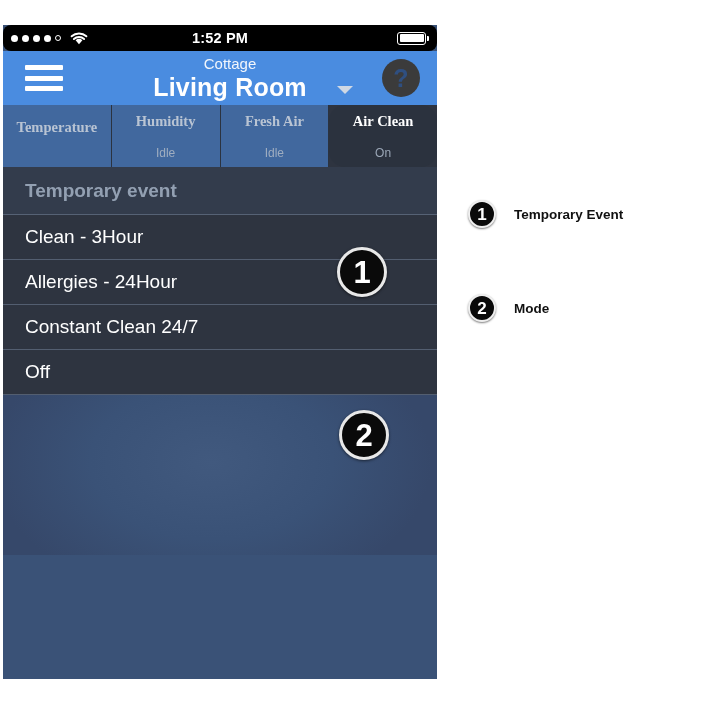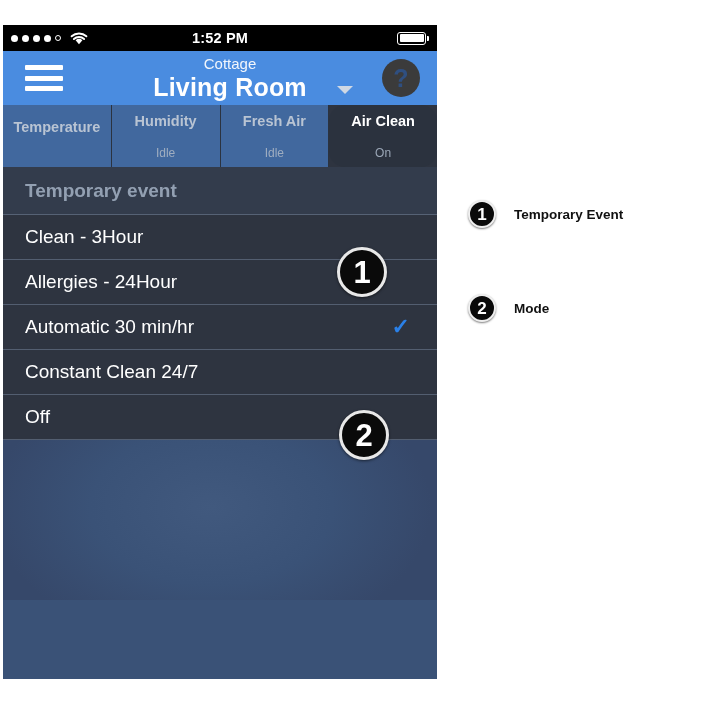--- a/index.html
+++ b/index.html
@@ -29,20 +29,21 @@
   
   #status-bar {
     position: relative;
     height: 26px;
     background: #000000;
     color: #ffffff;
     display: flex;
     align-items: center;
     padding: 0 8px;
     box-sizing: border-box;
+    border-radius: 8px;
   }
   #signal-dots {
     display: flex;
     align-items: center;
     gap: 4px;
   }
   .dot {
     width: 7px;
     height: 7px;
     border-radius: 50%;
@@ -189,20 +190,21 @@
   }
   .tab:last-child { border-right: none; border-radius: 16px; }
   .tab.active {
     background: #2b323e;
   }
   .tab-label {
     font-size: 14.5px;
     font-weight: bold;
     color: #b9c4d3;
     line-height: 1.15;
+    font-family: Liberation Serif, serif;
   }
   .tab.active .tab-label { color: #ffffff; }
   .tab-sub {
     font-size: 12px;
     color: #9fadc0;
     margin-top: 17px;
     line-height: 1;
   }
   .tab.active .tab-sub { color: #9aa6b6; }
 
@@ -365,24 +367,20 @@
 
     <div class="list-row">
       <span class="row-label">Clean - 3Hour</span>
     </div>
     <div class="list-row">
       <span class="row-label">Allergies - 24Hour</span>
     </div>
 
 
     <div class="list-row">
-      <span class="row-label">Automatic 30 min/hr</span>
-      <span class="row-check">✓</span>
-    </div>
-    <div class="list-row">
       <span class="row-label">Constant Clean 24/7</span>
     </div>
     <div class="list-row">
       <span class="row-label">Off</span>
     </div>
   </div>
 
   <div id="filler"></div>
 
   <div class="callout" id="callout-1">1</div>

